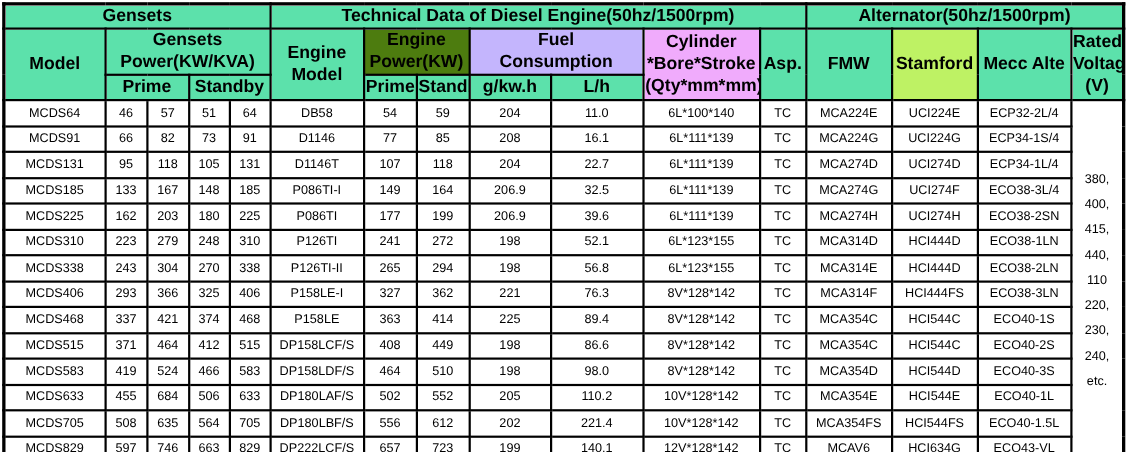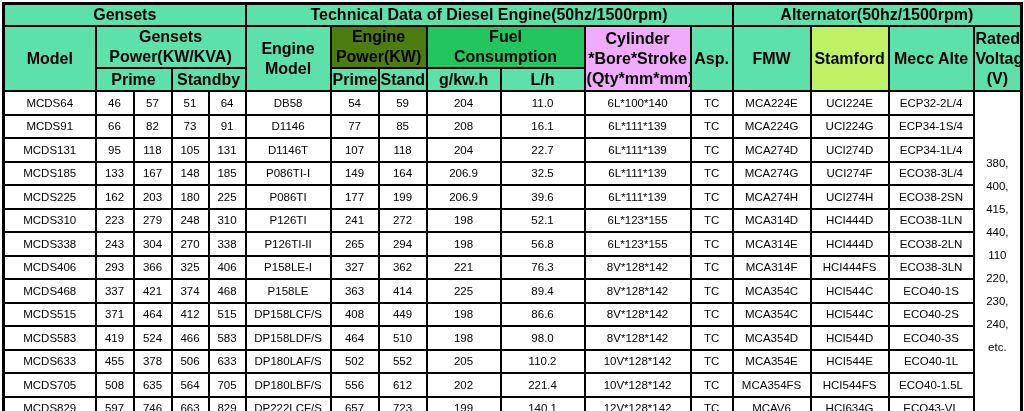--- a/index.html
+++ b/index.html
@@ -77,21 +77,21 @@
         <th colspan="5" style="background: rgb(92, 225, 171);">Gensets</th>
         <th colspan="7" style="background: rgb(92, 225, 171);">Technical Data of Diesel Engine(50hz/1500rpm)</th>
         <th colspan="4" style="background: rgb(92, 225, 171); margin-left: 29px;">Alternator(50hz/1500rpm)</th>
       </tr>
       <tr class="mid-row">
         <th rowspan="2" style="background: rgb(92, 225, 171);">Model</th>
         <th colspan="4" style="background: rgb(92, 225, 171); margin-top: 25px;">Gensets Power(KW/KVA)</th>
         <th rowspan="2" style="background: rgb(92, 225, 171);">Engine Model</th>
         <th colspan="2" style="background: #4d7c0f;">Engine
 Power(KW)</th>
-        <th colspan="2" style="background: #22c55e;">Fuel
+        <th colspan="2" style="background: #c4b5fd;">Fuel
 Consumption</th>
         <th rowspan="2" style="background: #f0abfc; text-align: center;">Cylinder
 *Bore*Stroke
 (Qty*mm*mm)</th>
         <th rowspan="2" style="background: rgb(92, 225, 171);">Asp.</th>
         <th rowspan="2" style="background: rgb(92, 225, 171);">FMW</th>
         <th rowspan="2" style="background: #bef264;">Stamford</th>
         <th rowspan="2" style="background: rgb(92, 225, 171);">Mecc Alte</th>
         <th rowspan="2" style="background: rgb(92, 225, 171);">Rated
 Voltage
@@ -299,21 +299,21 @@
           <td>98.0</td>
           <td>8V*128*142</td>
           <td>TC</td>
           <td>MCA354D</td>
           <td>HCI544D</td>
           <td>ECO40-3S</td>
         </tr>
         <tr>
           <td>MCDS633</td>
           <td>455</td>
-          <td>378</td>
+          <td>684</td>
           <td>506</td>
           <td>633</td>
           <td>DP180LAF/S</td>
           <td>502</td>
           <td>552</td>
           <td>205</td>
           <td>110.2</td>
           <td>10V*128*142</td>
           <td>TC</td>
           <td>MCA354E</td>

